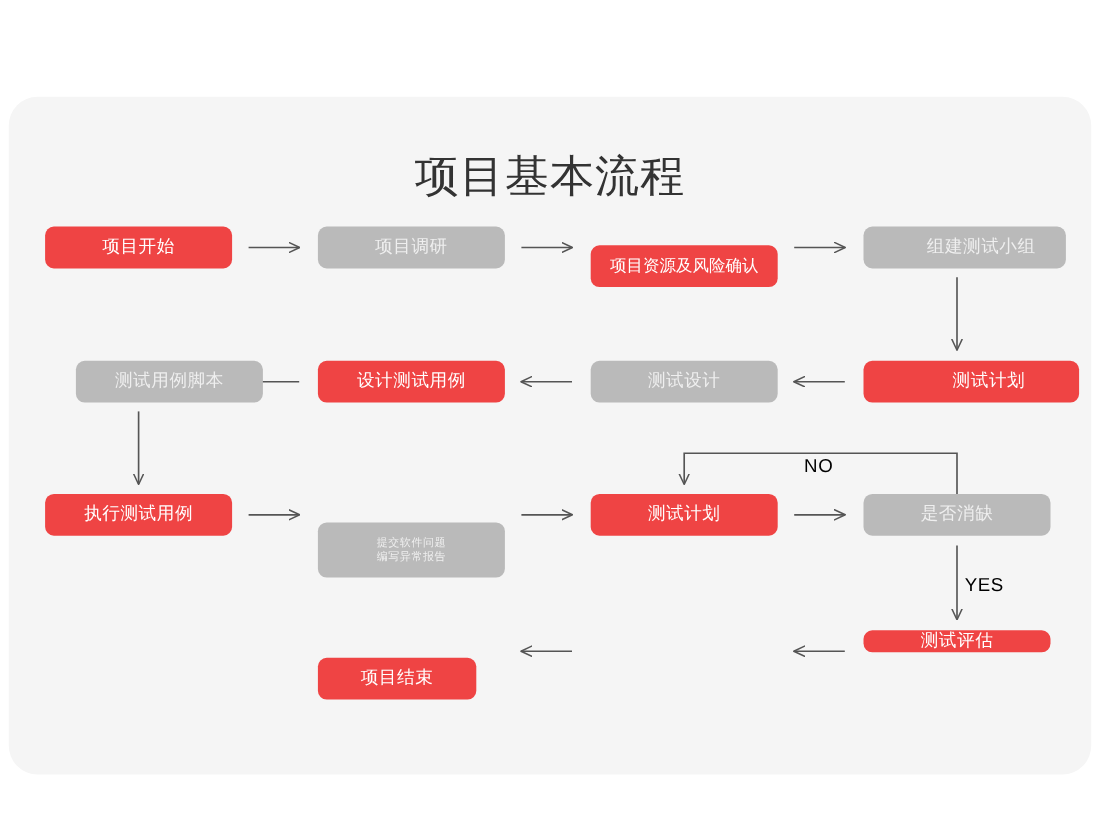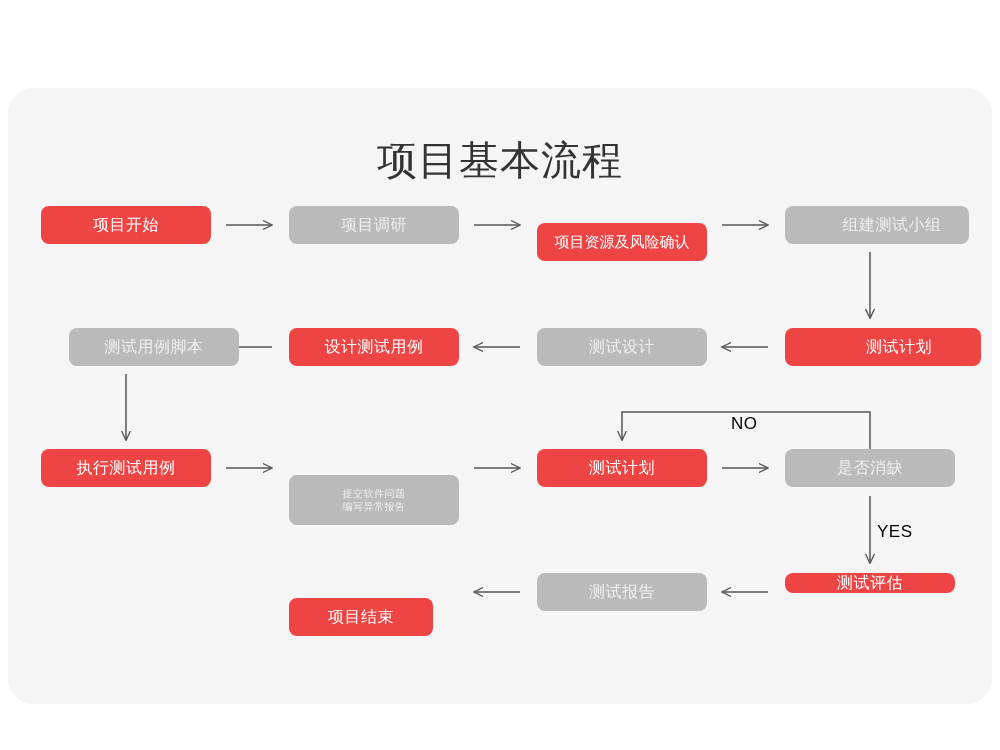--- a/index.html
+++ b/index.html
@@ -160,19 +160,18 @@
   <div class="node gray" style="left: 41px; top: 328px; width: 170px; height: 38px; margin-left: 28px;">测试用例脚本</div>
   <div class="node purple" style="left: 289px; top: 328px; width: 170px; height: 38px;">设计测试用例</div>
   <div class="node gray" style="left: 537px; top: 328px; width: 170px; height: 38px;">测试设计</div>
   <div class="node purple" style="left: 785px; top: 328px; width: 196px; height: 38px; padding-left: 32px;">测试计划</div>
   <div class="node purple" style="left: 41px; top: 449px; width: 170px; height: 38px;">执行测试用例</div>
   <div class="node gray" style="left: 289px; top: 443px; width: 170px; height: 50px; font-size: 10px; margin-top: 32px;">提交软件问题
 编写异常报告</div>
   <div class="node purple" style="left: 537px; top: 449px; width: 170px; height: 38px;">测试计划</div>
   <div class="node gray" style="left: 785px; top: 449px; width: 170px; height: 38px;">是否消缺</div>
   <div class="node purple" style="left: 289px; top: 573px; width: 144px; height: 38px; margin-top: 25px;">项目结束</div>
-  <div class="node gray" style="left: 537px; top: 573px; width: 170px; height: 38px;">测试报告</div>
   <div class="node purple" style="left: 785px; top: 573px; width: 170px; height: 20px;">测试评估</div>
 
   <div class="edge-label" style="left: 731px; top: 414px;">NO</div>
   <div class="edge-label" style="left: 877px; top: 522px;">YES</div>
 
 </div>
 
 </body></html>

